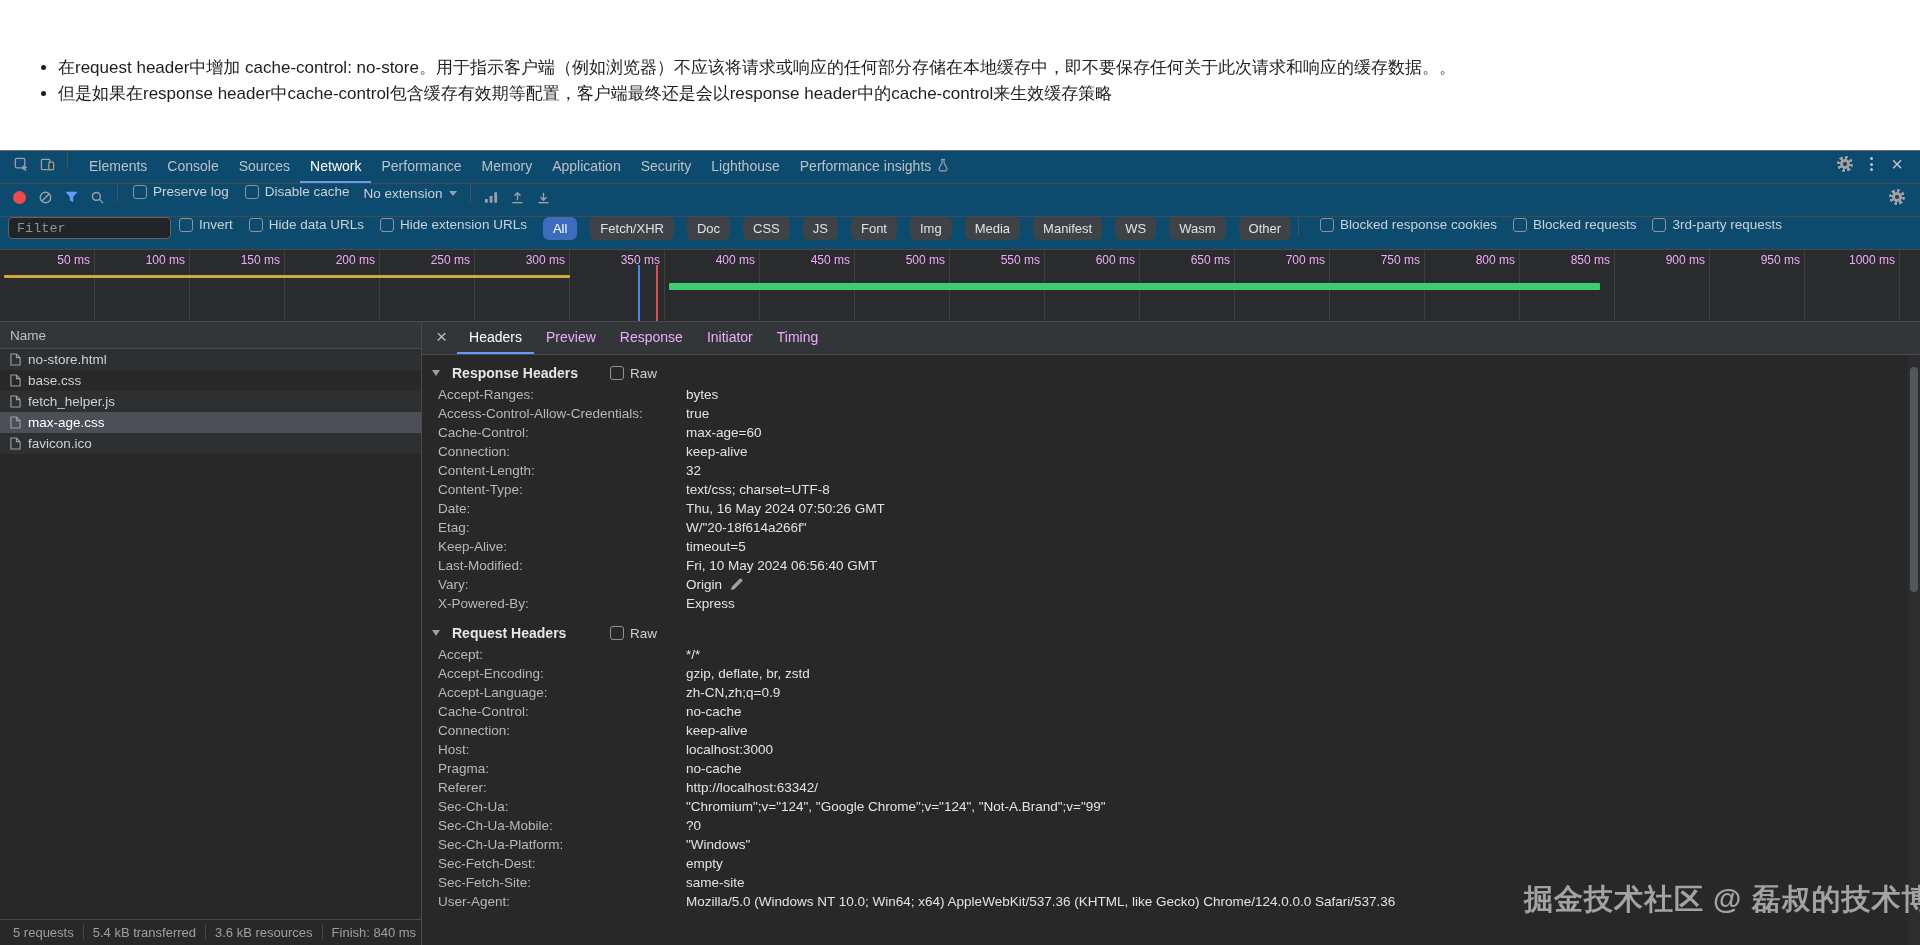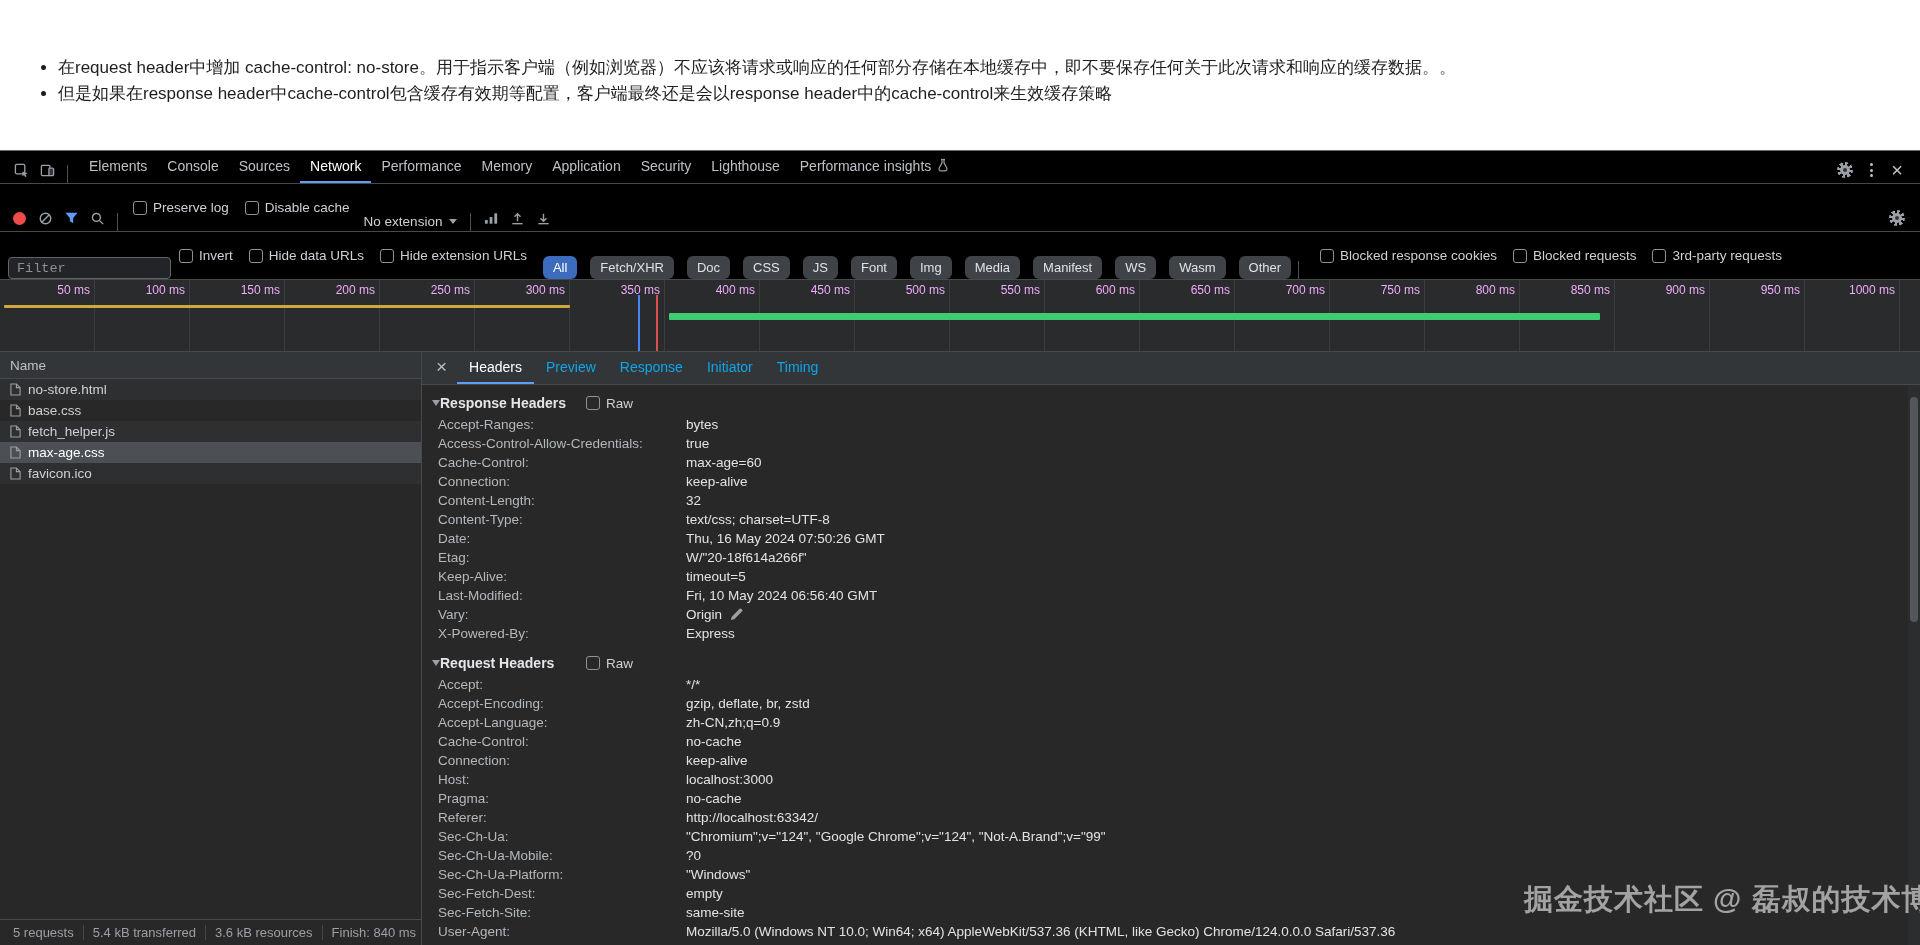--- a/index.html
+++ b/index.html
@@ -15,21 +15,21 @@
   .hscroll { position: absolute; top: 6px; left: 16px; right: 16px; height: 6px;
              border-radius: 3px; background: #c9cdd1; }
   .notes { position: absolute; top: 0; left: 0; right: 0; height: 140px; background: #fff; }
   .notes ul { margin: 0; padding: 56px 40px 0 58px; color: #1c1e21; font-size: 17px; line-height: 24px; }
   .notes li { margin-bottom: 2px; }
 
   
   .devtools { position: absolute; top: 150px; bottom: 0; left: 0; right: 0;
               background: #282828; color: #cdd1d5; font-size: 14px;
               display: flex; flex-direction: column; border-top: 1px solid #6b6b6b; }
-  .bar { display: flex; align-items: flex-end; background: #000000; border-bottom: 1px solid #47494d; flex: 0 0 33px; }
+  .bar { display: flex; align-items: flex-start; background: #0c4a6e; border-bottom: 1px solid #47494d; flex: 0 0 33px; }
   .spacer { flex: 1; }
   .vdiv { width: 1px; height: 18px; background: #4c4e52; margin: 0 7px; flex: 0 0 1px; }
 
   .icon-btn { width: 26px; height: 26px; display: flex; align-items: center; justify-content: center;
               border-radius: 4px; cursor: pointer; flex: 0 0 26px; }
   .icon-btn svg { display: block; }
 
   
   .main-tab-bar { padding: 0 10px 0 8px; }
   .main-tabs { display: flex; height: 100%; margin-left: 4px; }
@@ -40,21 +40,21 @@
                background: repeating-conic-gradient(#9aa0a6 0deg 24deg, transparent 24deg 45deg); }
   .gear-icon::before { content: ""; position: absolute; inset: 3px; border-radius: 50%; background: #9aa0a6; }
   .gear-icon::after  { content: ""; position: absolute; inset: 6px; border-radius: 50%; background: #333639; }
   .dots-icon { display: flex; flex-direction: column; gap: 2.5px; align-items: center; }
   .dots-icon i { width: 3px; height: 3px; border-radius: 50%; background: #bdc1c6; }
   .close-x { font-size: 20px; color: #c0c4c8; line-height: 1; }
 
   
   .net-toolbar { padding: 0 10px 0 6px; }
   .rec-dot { width: 13px; height: 13px; border-radius: 50%; background: var(--record-red); }
-  .cb-group { display: flex; align-items: center; gap: 6px; margin: 16px 8px; color: #cdd1d5;
+  .cb-group { display: flex; align-items: center; gap: 6px; margin: 0 8px; color: #cdd1d5;
               font-size: 13.5px; cursor: pointer; white-space: nowrap; }
   .cb { width: 14px; height: 14px; border: 1px solid #8f9398; border-radius: 3px;
         background: transparent; flex: 0 0 14px; }
   .throttle { display: flex; align-items: center; gap: 7px; padding: 2px 6px; color: #cdd1d5;
               font-size: 13.5px; cursor: pointer; white-space: nowrap; }
   .caret-down { width: 0; height: 0; border-left: 4px solid transparent; border-right: 4px solid transparent;
                 border-top: 5px solid #9aa0a6; }
 
   
   .filter-bar { padding: 0 10px 0 8px; }
@@ -93,25 +93,25 @@
   .summary-item { padding: 0 9px; border-right: 1px solid #43464a; white-space: nowrap; }
   .summary-item:last-of-type { border-right: none; }
 
   
   .detail-panel { flex: 1; position: relative; display: flex; flex-direction: column;
                   min-width: 0; background: #282828; }
   .detail-tabs { flex: 0 0 33px; display: flex; align-items: center; background: #333639;
                  border-bottom: 1px solid #47494d; }
   .detail-close { padding: 0 10px 2px 14px; font-size: 19px; color: #b8bcc1; cursor: pointer; }
   .dtabs { display: flex; height: 100%; }
-  .dtab { display: flex; align-items: center; padding: 0 12px; color: #0ea5e9; cursor: pointer;
+  .dtab { display: flex; align-items: center; padding: 0 12px; color: #f0abfc; cursor: pointer;
           border-bottom: 2px solid transparent; font-size: 14px; }
   .dtab.selected { color: #fff; border-bottom-color: var(--accent); }
   .detail-content { flex: 1; overflow: hidden; padding: 6px 16px 0 8px; }
-  .section-head { height: 24px; display: flex; align-items: center; gap: 0; }
+  .section-head { height: 24px; display: flex; align-items: center; gap: 12px; }
   .tri-down { width: 0; height: 0; border-left: 4.5px solid transparent; border-right: 4.5px solid transparent;
               border-top: 6px solid #9aa0a6; margin-left: 2px; cursor: pointer; }
   .section-title { font-weight: 700; color: #e4e6e9; font-size: 14px; width: 146px; }
   .raw-group { margin: 0; }
   .hdr-rows { }
   .hdr-row { display: flex; align-items: center; min-height: 19px; line-height: 19px;
              padding-left: 8px; font-size: 13.5px; }
   .hdr-name { flex: 0 0 248px; color: #b3b8bd; white-space: nowrap; }
   .hdr-value { color: #e0e3e6; white-space: nowrap; }
   .edit-icon { margin-left: 8px; cursor: pointer; display: inline-flex; }

